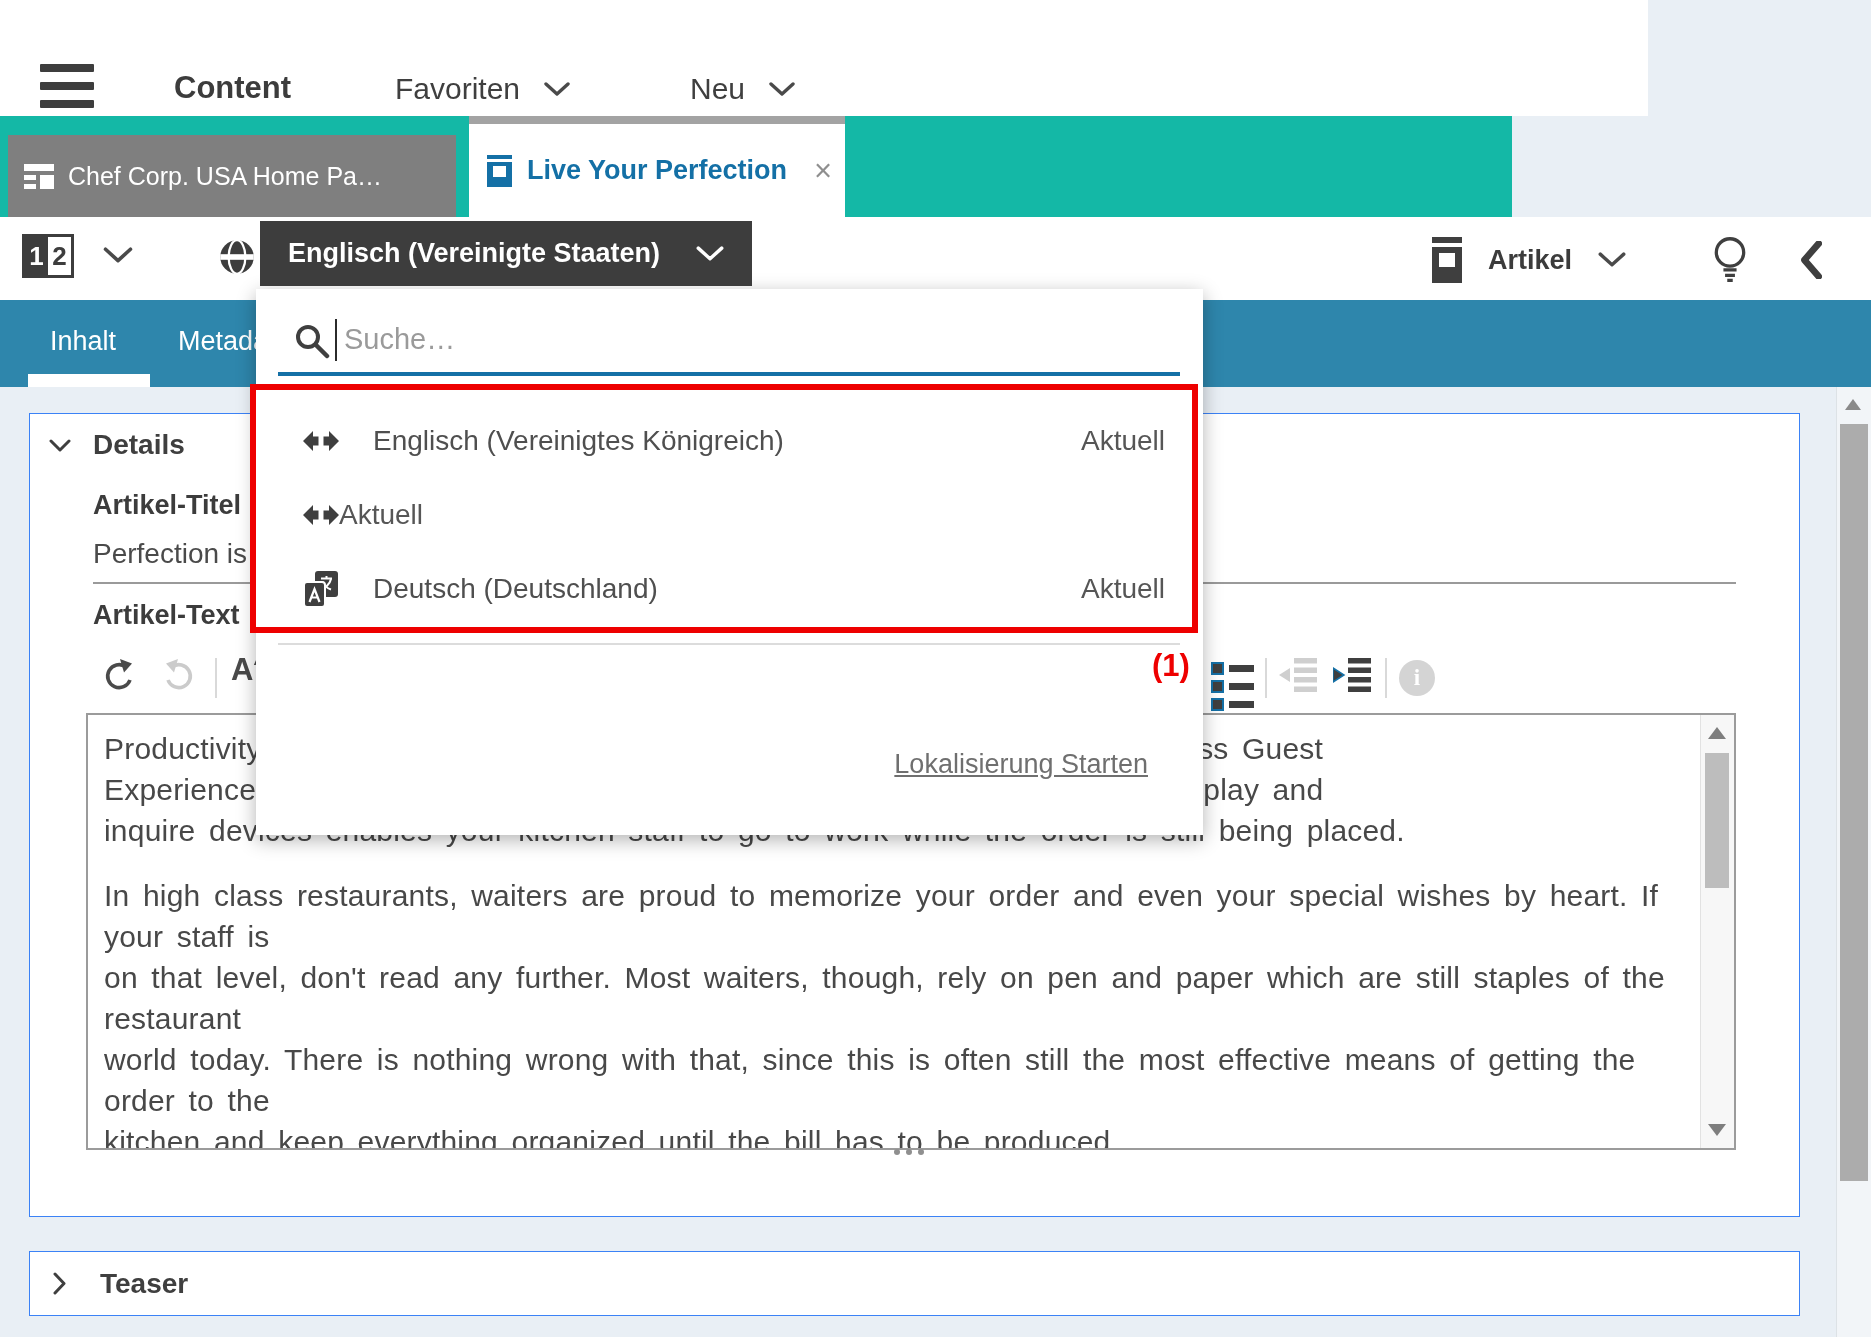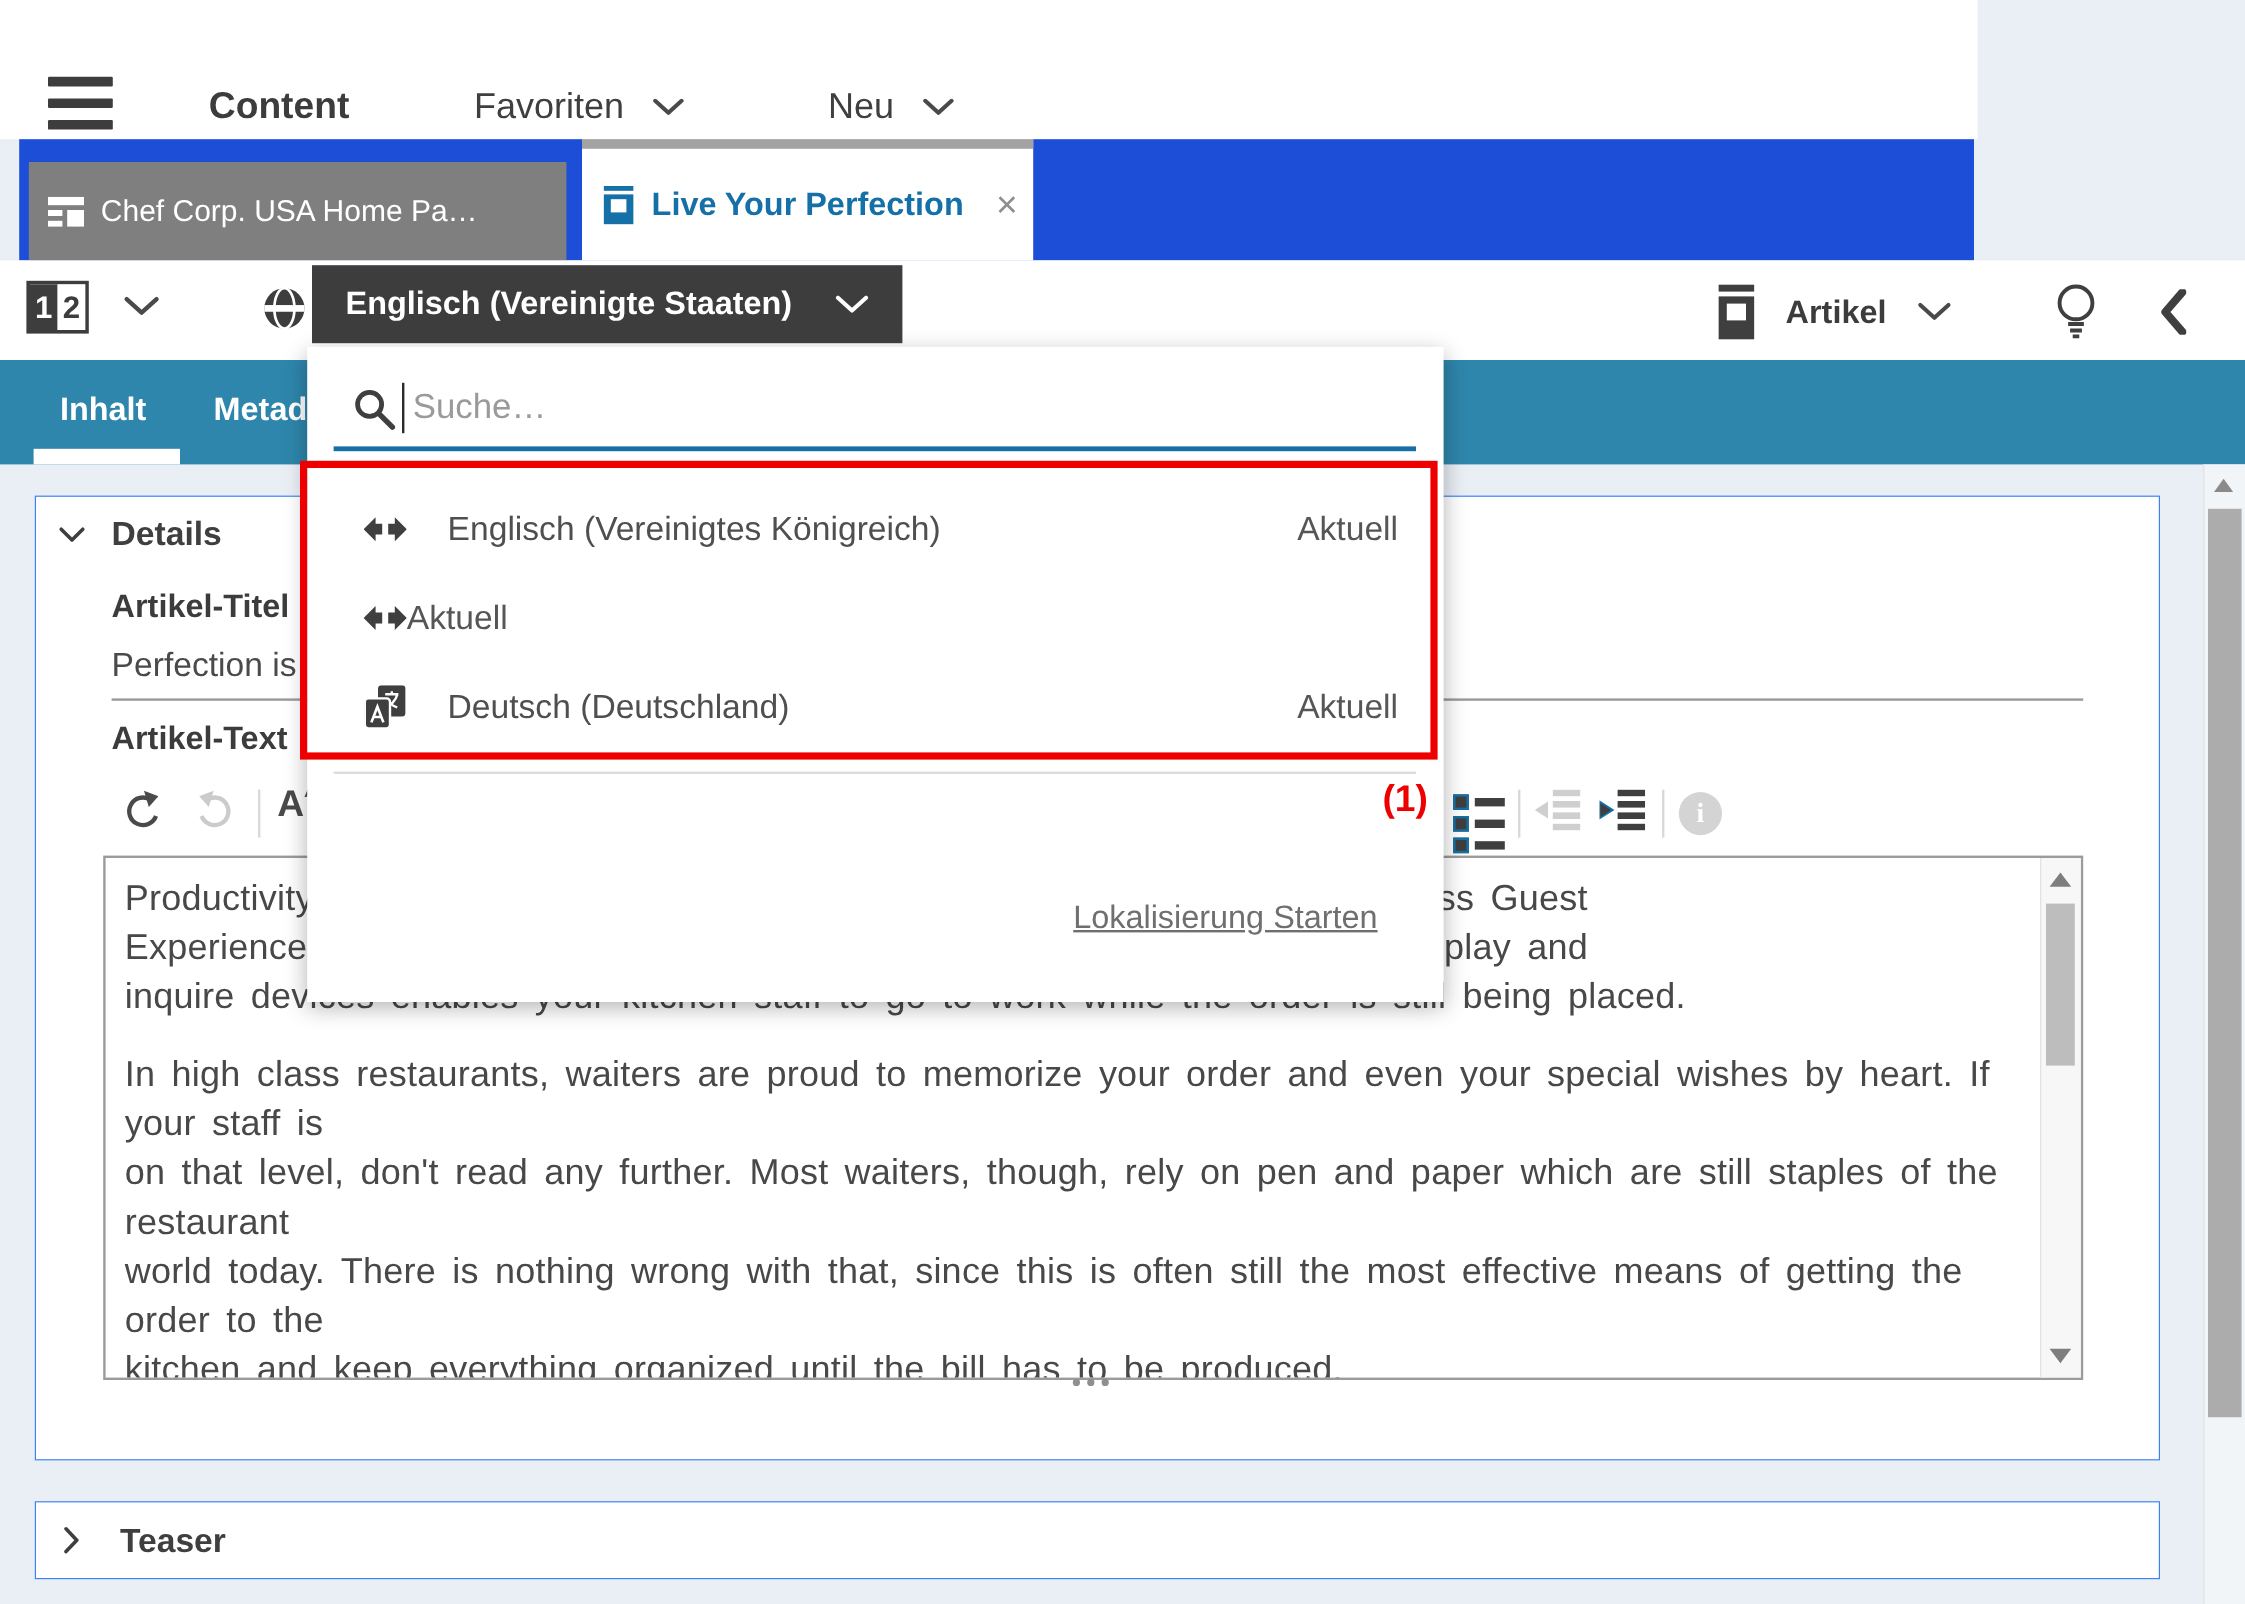--- a/index.html
+++ b/index.html
@@ -12,21 +12,21 @@
   .topbar{left:0;top:0;width:1648px;height:116px;background:#fff}
   .hamburger{left:40px;top:64px;width:54px;height:44px;cursor:pointer}
   .hamburger i{display:block;height:8px;background:#3d3d3d;margin-bottom:10px;border-radius:1px}
   .app-title{left:174px;top:70px;font-size:31px;font-weight:bold;color:#3c3c3c}
   .menu-item{top:72px;font-size:30px;color:#3f3f3f;display:flex;align-items:center;gap:24px}
   .menu-favoriten{left:395px}
   .menu-neu{left:690px}
   .chev{color:#4a4a4a}
 
   
-  .tabstrip{left:16px;top:116px;width:1629px;height:101px;background:#1d4ed8}
+  .tabstrip{left:0;top:116px;width:1512px;height:101px;background:#14b8a6}
   .tab-inactive{left:8px;top:19px;width:448px;height:82px;background:#7f7f7f;color:#fff;
      display:flex;align-items:center;gap:14px;padding-left:16px;box-sizing:border-box;
      font-size:25px;white-space:nowrap;overflow:hidden}
   .tab-active{left:469px;top:0;width:376px;height:101px;background:#fff;border-top:8px solid #a3a3a3;
      box-sizing:border-box;display:flex;align-items:center;gap:15px;padding-left:18px}
   .tab-active .lbl{color:#1470a6;font-weight:bold;font-size:27px}
   .tab-close{color:#8f8f8f;font-size:31px;margin-left:12px;line-height:1}
 
   
   .toolrow{left:0;top:217px;width:1871px;height:83px;background:#fff}
@@ -35,21 +35,21 @@
   .version .v2{width:50%;background:#fff;color:#3d3d3d;font-size:26px;font-weight:bold;display:flex;align-items:center;justify-content:center}
   .ver-chev{left:103px;top:30px}
   .globe{left:218px;top:21px}
   .doc-type{left:1432px;top:20px;display:flex;align-items:center;gap:26px}
   .doc-type .lbl{font-size:27px;font-weight:bold;color:#3c3c3c}
   .bulb{left:1710px;top:19px}
   .collapse{left:1800px;top:24px;color:#3f3f3f}
 
   
   .bluebar{left:0;top:300px;width:1871px;height:87px;background:#2e86ac}
-  .bluetab{top:26px;font-size:27px;font-weight:bold;color:#fff}
+  .bluetab{top:26px;font-size:27px;font-weight:normal;color:#fff}
   .bluetab.inhalt{left:50px}
   .bluetab.metadaten{left:178px}
   .tab-indicator{left:28px;top:74px;width:122px;height:13px;background:#fff}
 
   
   .card{background:#fff;border:1px solid #3b82f6;box-sizing:border-box}
   .card1{left:29px;top:413px;width:1771px;height:804px}
   .details-chev{left:19px;top:25px;color:#3f3f3f}
   .details-hdr{left:63px;top:15px;font-size:28px;font-weight:bold}
   .f-label{left:63px;font-size:27px;font-weight:bold;color:#3c3c3c}

